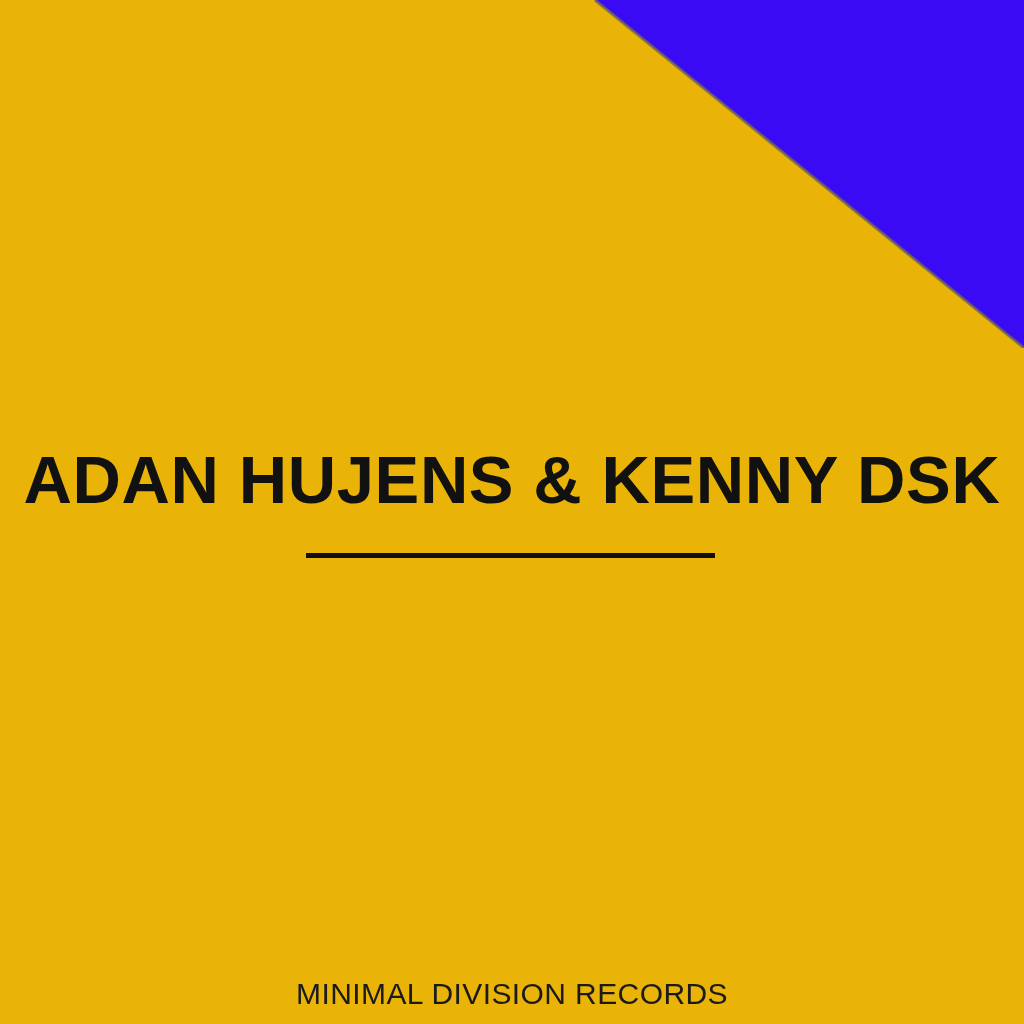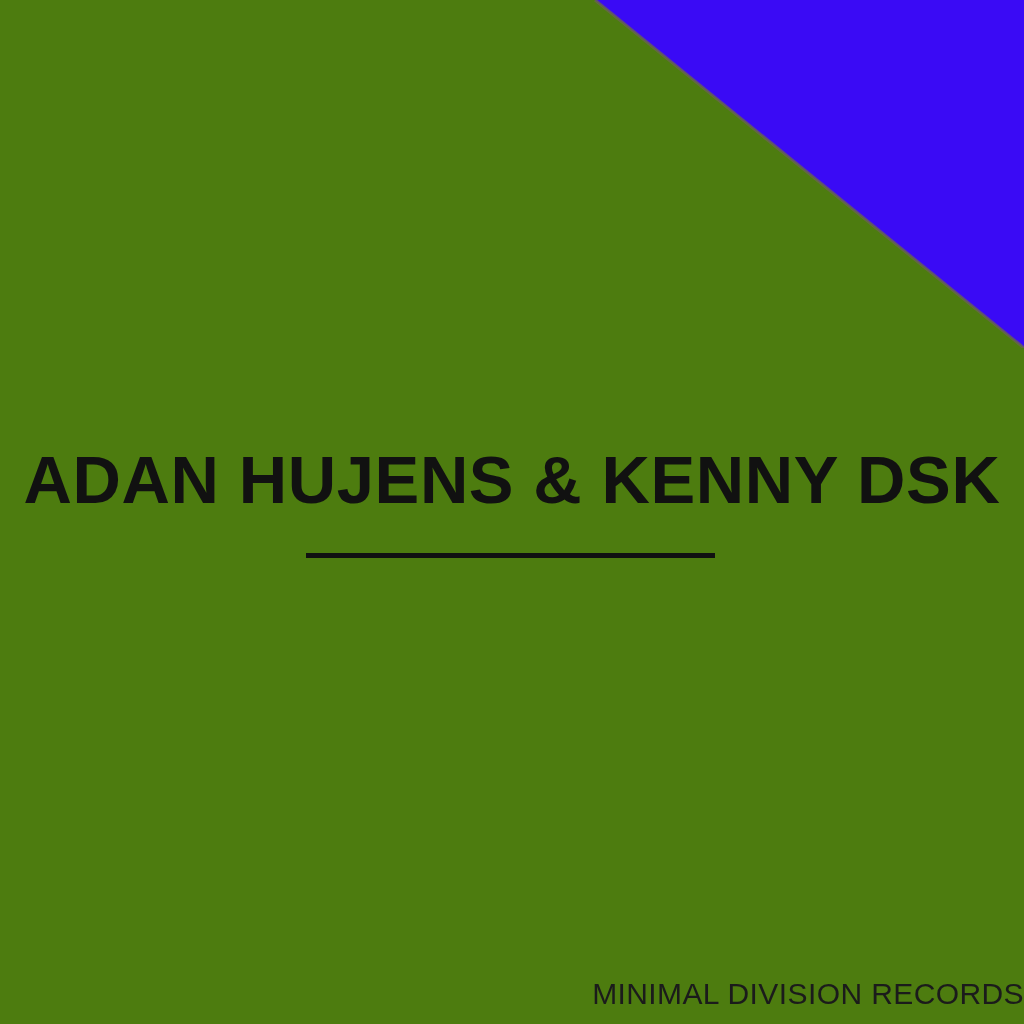--- a/index.html
+++ b/index.html
@@ -4,21 +4,21 @@
 <style>
   html, body {
     margin: 0;
     padding: 0;
     background: #ffffff;
   }
   #cover {
     position: relative;
     width: 1024px;
     height: 1024px;
-    background: #4d7c0f;
+    background: #eab308;
     overflow: hidden;
     font-family: "Liberation Sans", "DejaVu Sans", sans-serif;
     -webkit-font-smoothing: antialiased;
   }
 
   
   #corner-wedge {
     position: absolute;
     top: 0;
     right: 0;
@@ -72,21 +72,21 @@
     letter-spacing: 0.8px;
     white-space: nowrap;
   }
 
   
   #label-name {
     position: absolute;
     left: 0;
     right: 0;
     top: 979px;
-    text-align: right;
+    text-align: center;
     color: #1b1b1b;
     font-size: 30px;
     line-height: 1;
     font-weight: 400;
     letter-spacing: 0.4px;
     white-space: nowrap;
   }
 </style>
 </head>
 <body>

